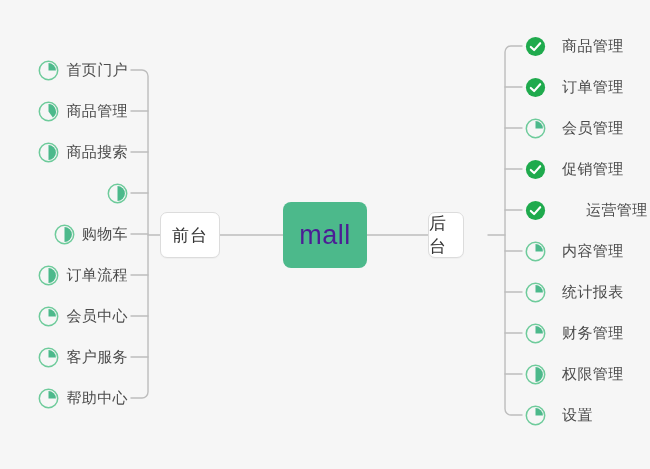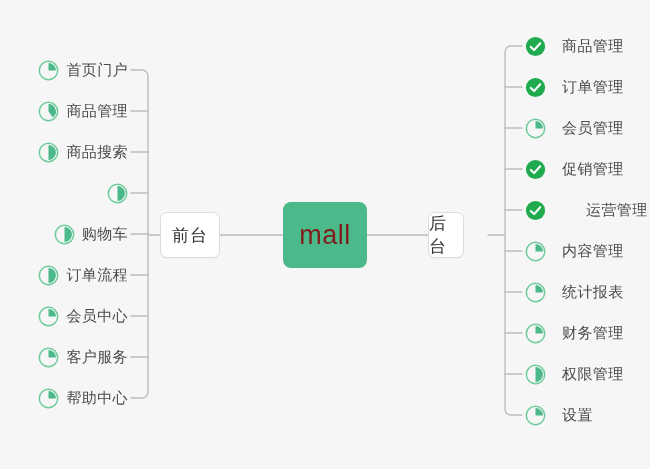--- a/index.html
+++ b/index.html
@@ -79,21 +79,21 @@
     box-shadow: 0 1px 1px rgba(0,0,0,0.03);
   }
   .node-root {
     position: absolute;
     box-sizing: border-box;
     background: #4cb98b;
     border-radius: 8px;
     display: flex;
     align-items: center;
     justify-content: center;
-    color: #7f1d1d;
+    color: #4c1d95;
     font-size: 27px;
     letter-spacing: 0.5px;
   }
 </style>
 </head>
 <body>
 
 <div id="canvas">
 
   <svg id="wires" viewBox="0 0 650 469" xmlns="http://www.w3.org/2000/svg">

